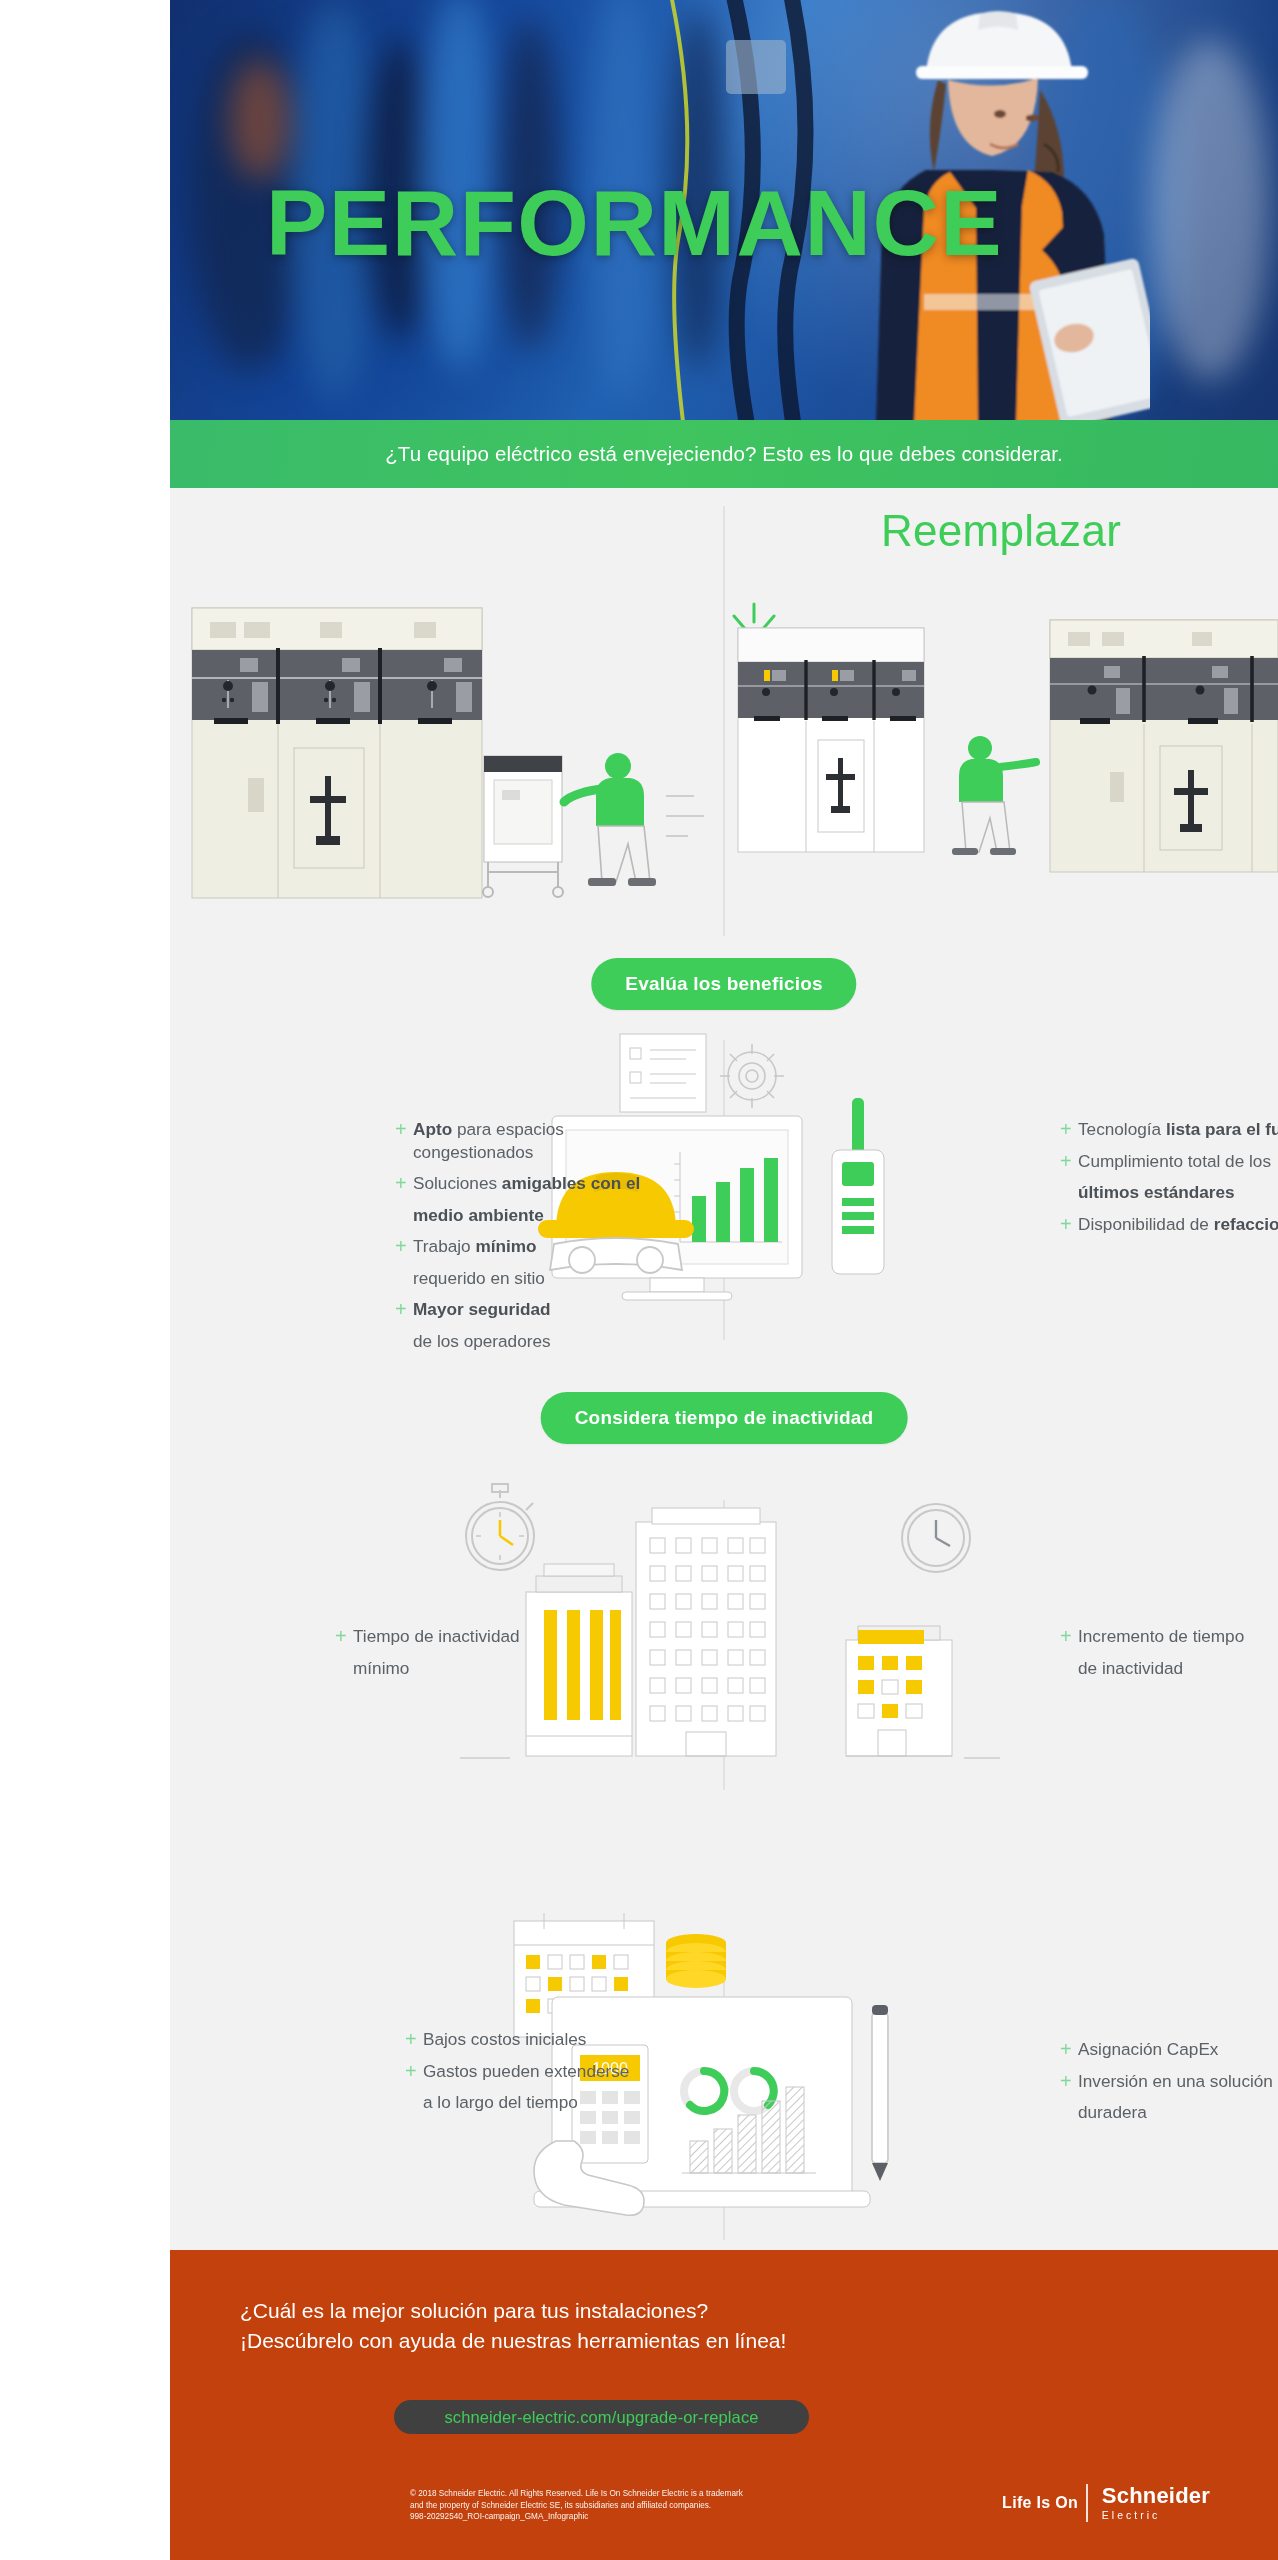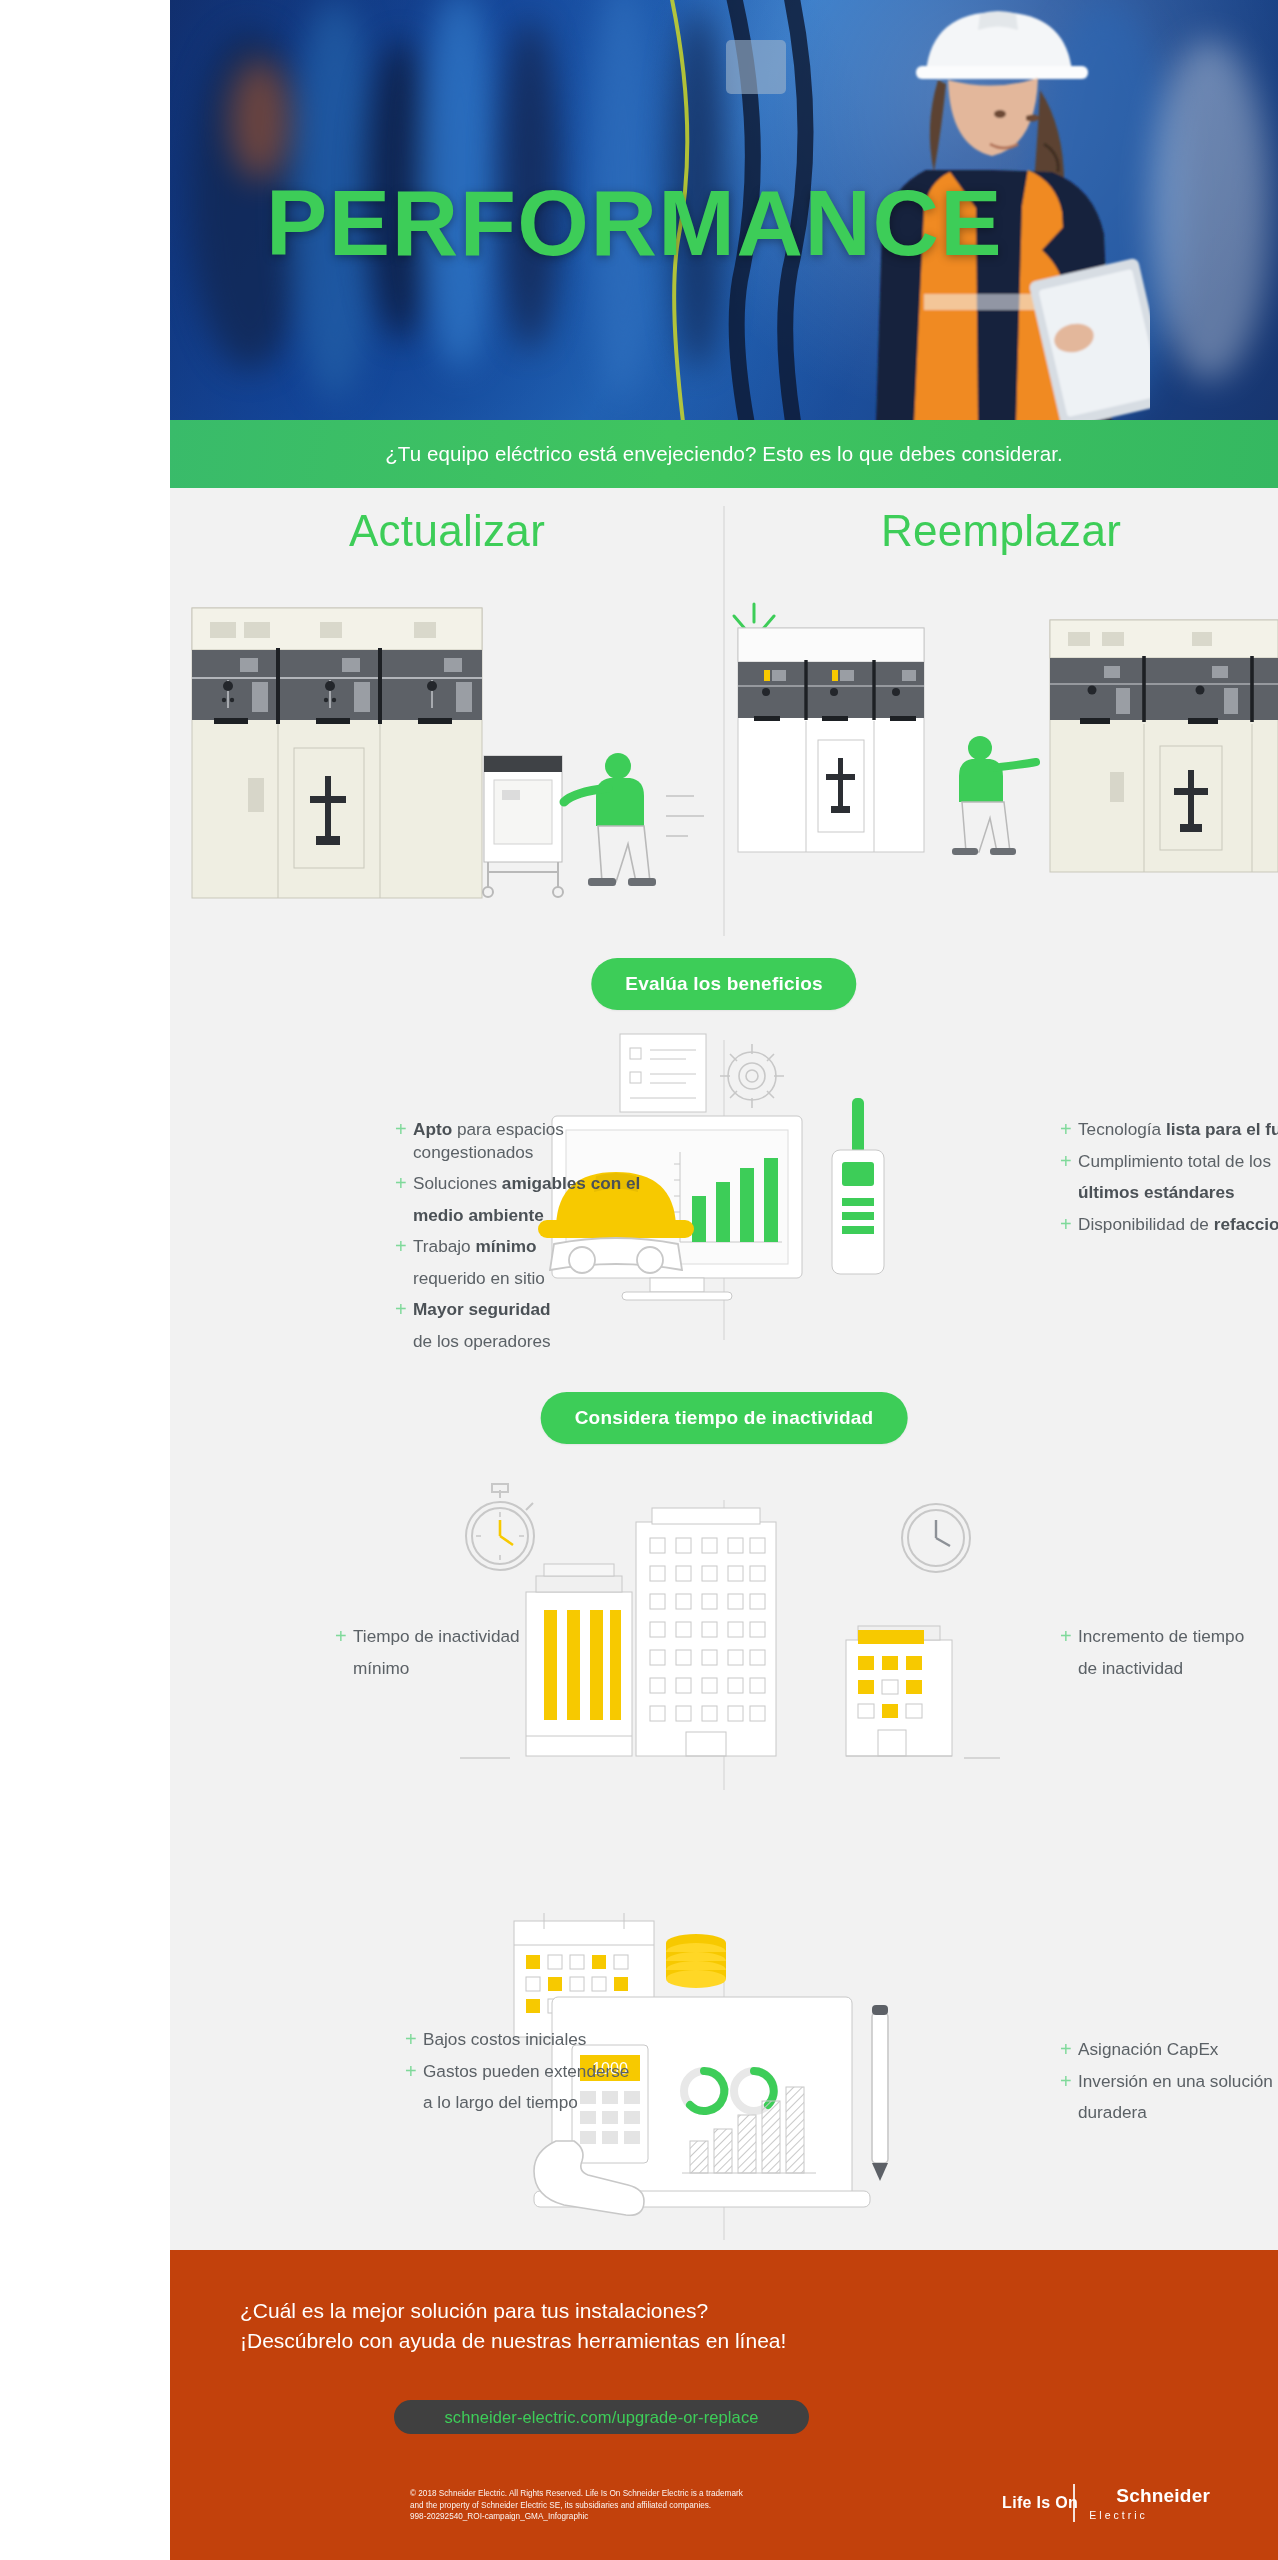--- a/index.html
+++ b/index.html
@@ -85,21 +85,21 @@
     background:#404040; border-radius:999px; display:flex; align-items:center;
     justify-content:center;
   }
   #urlpill span { color:#3dcd58; font-size:16.5px; letter-spacing:.1px; }
   #legal { position:absolute; left:240px; top:2488px; width:430px;
     color:#ffffff; font-size:8.2px; line-height:11.5px; opacity:.95; }
   #lifeison { position:absolute; right:200px; top:2494px; color:#ffffff;
     font-size:16px; letter-spacing:.3px;font-weight:bold; }
   #logo { position:absolute; right:68px; top:2484px; color:#ffffff;
     padding-left:14px; border-left:2px solid rgba(255,255,255,.85); }
-  #logo .w1 { font-size:19px; font-weight:700; letter-spacing:.2px; line-height:24px;margin-left:27px; }
+  #logo .w1 { font-size:22px; font-weight:700; letter-spacing:.2px; line-height:24px; }
   #logo .w2 { font-size:10.5px; letter-spacing:3px; line-height:14px; }
 
   
   svg { display:block; }
 </style>
 </head>
 <body>
 
 <div id="page">
  <div id="sheet">
@@ -166,21 +166,20 @@
     <div class="hero-text">
       <div class="hero-title">PERFORMANCE</div>
     </div>
   </div>
 
   <div id="subbar">
     <div class="txt">¿Tu equipo eléctrico está envejeciendo? Esto es lo que debes considerar.</div>
   </div>
 
   <div id="compare-heads">
-    <div class="col-head left">Actualizar</div>
     <div class="col-head right">Reemplazar</div>
   </div>
 
   <div class="divider" style="top:506px;height:430px;"></div>
   <div class="divider" style="top:1040px;height:300px;"></div>
   <div class="divider" style="top:1500px;height:290px;"></div>
   <div class="divider" style="top:1940px;height:300px;"></div>
 
   <div id="gear-row">
 

